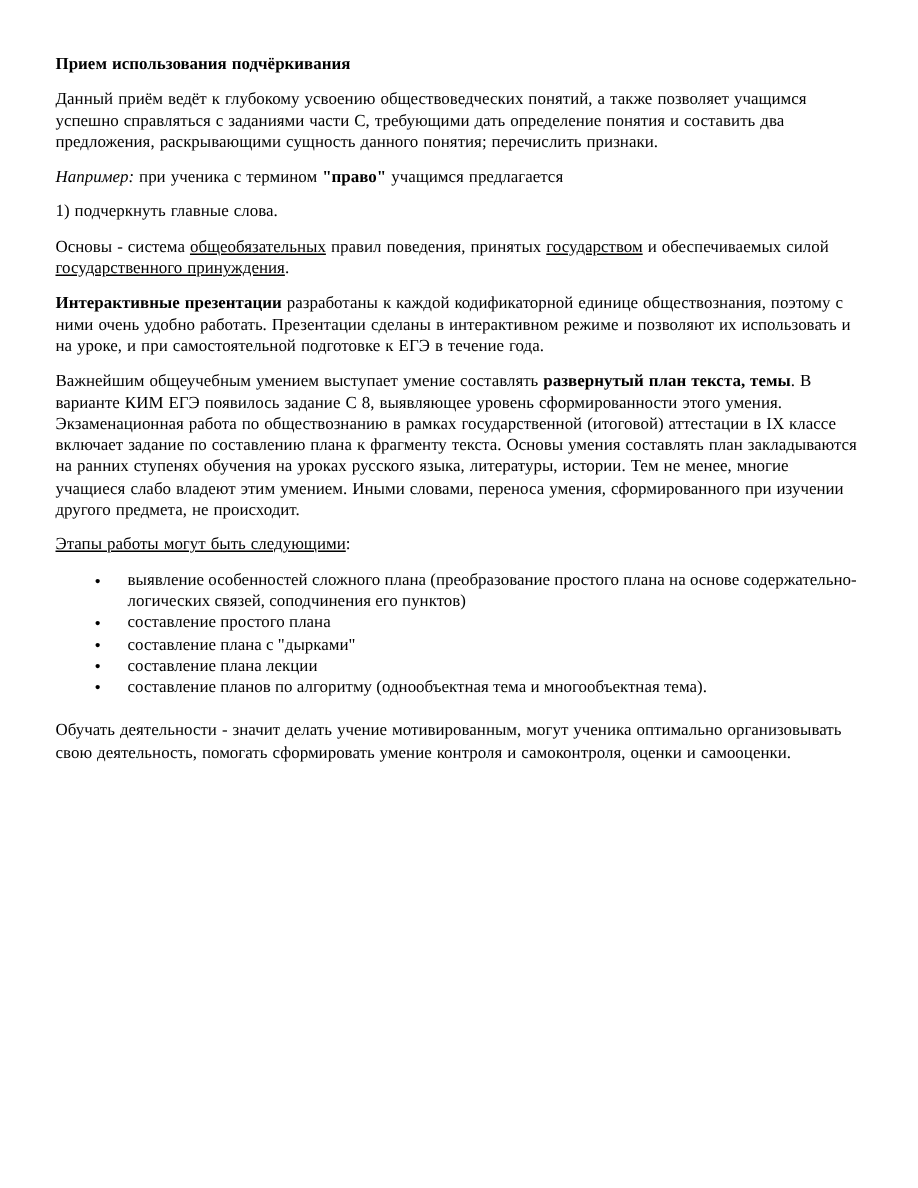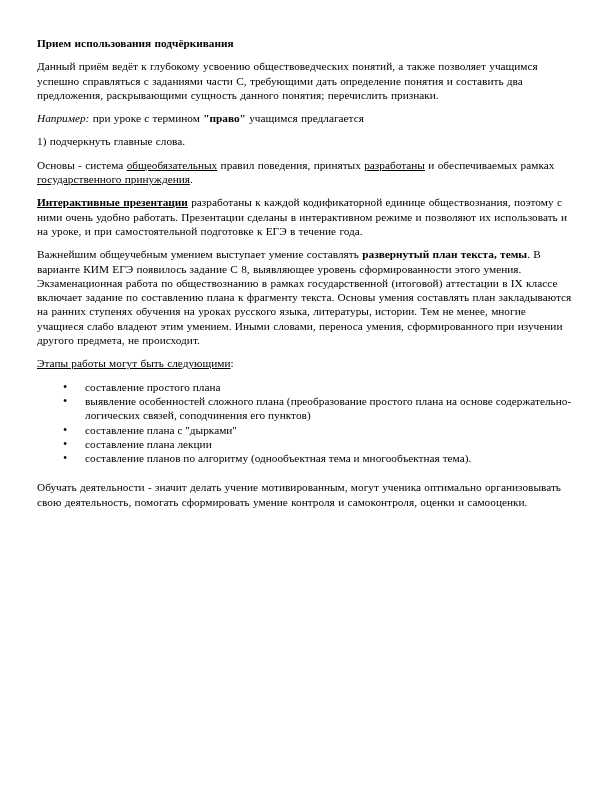--- a/index.html
+++ b/index.html
@@ -53,28 +53,28 @@
     font-size: 12px;
   }
 </style>
 </head>
 <body>
 
 <div class="page">
   <div class="content">
       <p class="heading"><span style="font-weight: bold;">Прием использования подчёркивания</span></p>
       <p class="para"><span>Данный приём ведёт к глубокому усвоению обществоведческих понятий, а также позволяет учащимся успешно справляться с заданиями части С, требующими дать определение понятия и составить два предложения, раскрывающими сущность данного понятия; перечислить признаки.</span></p>
-      <p class="para"><span style="font-style: italic;">Например:</span><span> при уроке с термином </span><span style="font-weight: bold;">"право"</span><span> учащимся предлагается</span></p>
+      <p class="para"><span style="font-style: italic;">Например:</span><span> при ученика с термином </span><span style="font-weight: bold;">"право"</span><span> учащимся предлагается</span></p>
       <p class="para"><span>1) подчеркнуть главные слова.</span></p>
-      <p class="para"><span>Основы - система </span><span style="text-decoration: underline;">общеобязательных</span><span> правил поведения, принятых </span><span style="text-decoration: underline;">разработаны</span><span> и обеспечиваемых рамках </span><span style="text-decoration: underline;">государственного принуждения</span><span>.</span></p>
-      <p class="para"><span style="font-weight: bold; text-decoration: underline;">Интерактивные презентации</span><span> разработаны к каждой кодификаторной единице обществознания, поэтому с ними очень удобно работать. Презентации сделаны в интерактивном режиме и позволяют их использовать и на уроке, и  при самостоятельной подготовке к ЕГЭ в течение года.</span></p>
+      <p class="para"><span>Основы - система </span><span style="text-decoration: underline;">общеобязательных</span><span> правил поведения, принятых </span><span style="text-decoration: underline;">государством</span><span> и обеспечиваемых силой </span><span style="text-decoration: underline;">государственного принуждения</span><span>.</span></p>
+      <p class="para"><span style="font-weight: bold;">Интерактивные презентации</span><span> разработаны к каждой кодификаторной единице обществознания, поэтому с ними очень удобно работать. Презентации сделаны в интерактивном режиме и позволяют их использовать и на уроке, и  при самостоятельной подготовке к ЕГЭ в течение года.</span></p>
       <p class="para"><span>Важнейшим общеучебным умением выступает умение составлять </span><span style="font-weight: bold;">развернутый план текста, темы</span><span>. В варианте КИМ ЕГЭ появилось задание С 8, выявляющее уровень сформированности этого умения. Экзаменационная работа по обществознанию в рамках государственной (итоговой) аттестации в IX классе включает задание по составлению плана к фрагменту текста. Основы умения составлять план закладываются на ранних ступенях обучения на уроках русского языка, литературы, истории. Тем не менее, многие учащиеся слабо владеют этим умением. Иными словами, переноса умения, сформированного при изучении другого предмета, не происходит.</span></p>
       <p class="para"><span style="text-decoration: underline;">Этапы работы могут быть следующими</span><span>:</span></p>
       <ul class="bullets">
+        <li><span>выявление особенностей сложного плана (преобразование простого плана на основе содержательно-логических связей, соподчинения его пунктов)</span></li>
         <li><span>составление простого плана</span></li>
-        <li><span>выявление особенностей сложного плана (преобразование простого плана на основе содержательно-логических связей, соподчинения его пунктов)</span></li>
         <li><span>составление плана с "дырками"</span></li>
         <li><span>составление плана лекции</span></li>
         <li><span>составление планов по алгоритму (однообъектная тема и многообъектная тема).</span></li>
       </ul>
       <p class="para space-before"><span>Обучать деятельности - значит делать учение мотивированным, могут ученика оптимально организовывать свою деятельность, помогать сформировать умение контроля и самоконтроля, оценки и самооценки.</span></p>
     </div>
 </div>
 
 </body></html>

